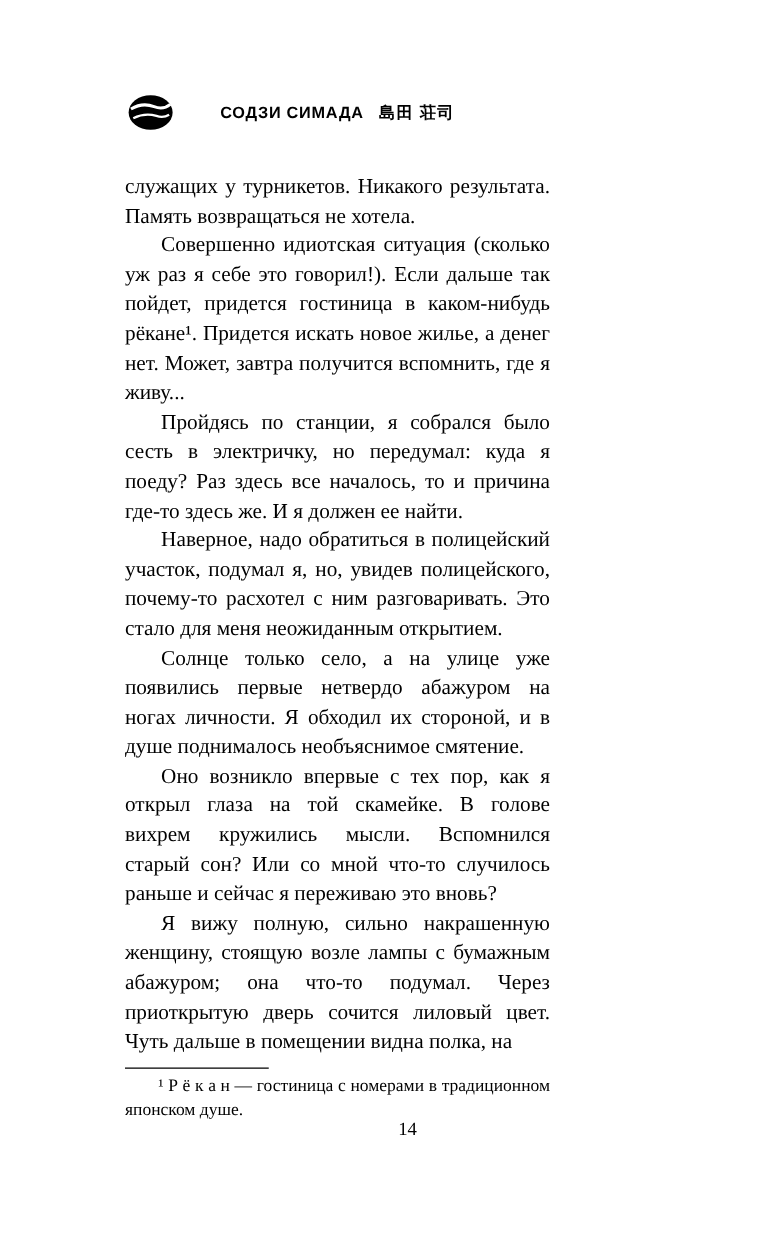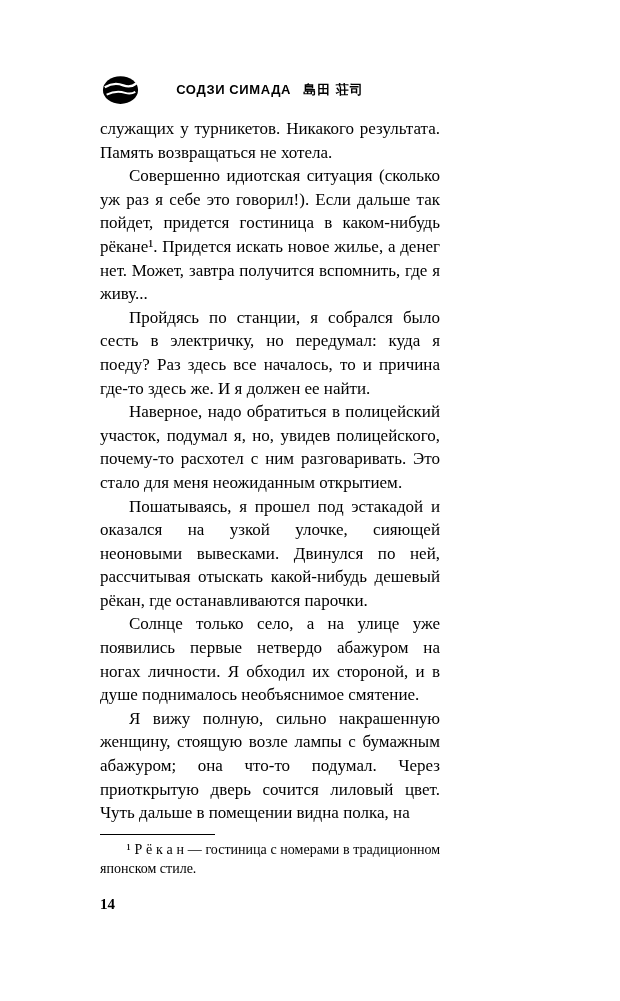--- a/index.html
+++ b/index.html
@@ -39,21 +39,21 @@
     font-weight: bold;
     font-size: 13px;
     letter-spacing: 0.6px;
     white-space: nowrap;
   }
   .header-text .jp {
     letter-spacing: 1px;
     margin-left: 8px;
   }
   .body-text {
-    margin-top: 12px;
+    margin-top: 32px;
   }
   .body-text p {
     margin: 0;
     font-size: 17px;
     line-height: 23.6px;
     text-align: justify;
     text-indent: 1.7em;
   }
   .body-text p.no-indent {
     text-indent: 0;
@@ -68,21 +68,22 @@
     font-size: 14px;
     line-height: 19px;
     text-align: justify;
     text-indent: 1.9em;
   }
   .page-number {
     position: absolute;
     top: 896px;
     left: 100px;
     width: 452px;
-    font-weight: bold;
+    text-align: center;
+    font-weight: normal;
     font-size: 15px;
   }
 </style>
 </head>
 <body>
 
 <div class="page">
 
   <header class="page-header">
     <span class="logo">
@@ -96,23 +97,23 @@
       <span>СОДЗИ СИМАДА</span>
       <span class="jp">島田 荘司</span>
     </div>
   </header>
 
   <main class="body-text">
     <p class="no-indent">служащих у турникетов. Никакого результата. Память возвращаться не хотела.</p>
     <p>Совершенно идиотская ситуация (сколько уж раз я себе это говорил!). Если дальше так пойдет, придется гостиница в каком-нибудь рёкане¹. Придется искать новое жилье, а денег нет. Может, завтра получится вспомнить, где я живу...</p>
     <p>Пройдясь по станции, я собрался было сесть в электричку, но передумал: куда я поеду? Раз здесь все началось, то и причина где-то здесь же. И я должен ее найти.</p>
     <p>Наверное, надо обратиться в полицейский участок, подумал я, но, увидев полицейского, почему-то расхотел с ним разговаривать. Это стало для меня неожиданным открытием.</p>
-    <p>Пошатываясь, я прошел под эстакадой и оказался на узкой улочке, сияющей неоновыми вывесками. Двинулся по ней, рассчитывая отыскать какой-нибудь дешевый рёкан, где останавливаются парочки.</p>
     <p>Солнце только село, а на улице уже появились первые нетвердо абажуром на ногах личности. Я обходил их стороной, и в душе поднималось необъяснимое смятение.</p>
+    <p>Оно возникло впервые с тех пор, как я открыл глаза на той скамейке. В голове вихрем кружились мысли. Вспомнился старый сон? Или со мной что-то случилось раньше и сейчас я переживаю это вновь?</p>
     <p>Я вижу полную, сильно накрашенную женщину, стоящую возле лампы с бумажным абажуром; она что-то подумал. Через приоткрытую дверь сочится лиловый цвет. Чуть дальше в помещении видна полка, на</p>
   </main>
 
   <div class="footnote-sep"></div>
-  <div class="footnote">¹ Р ё к а н — гостиница с номерами в традиционном японском стиле.</div>
+  <div class="footnote">¹ Р ё к а н — гостиница с номерами в традиционном японском душе.</div>
 
   <div class="page-number">14</div>
 
 </div>
 
 </body></html>

